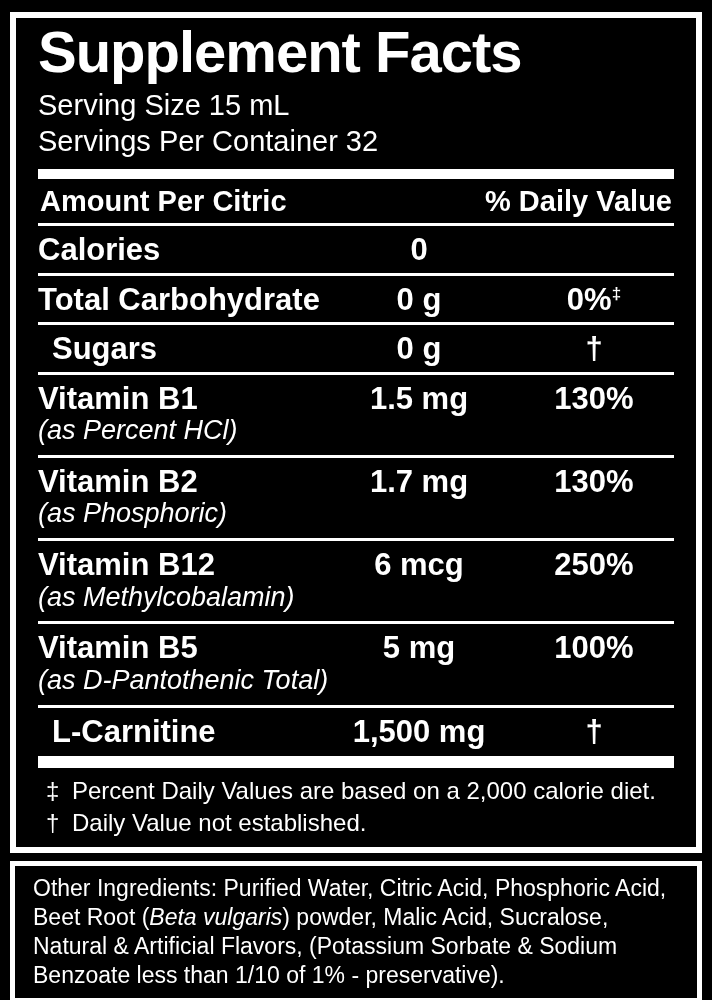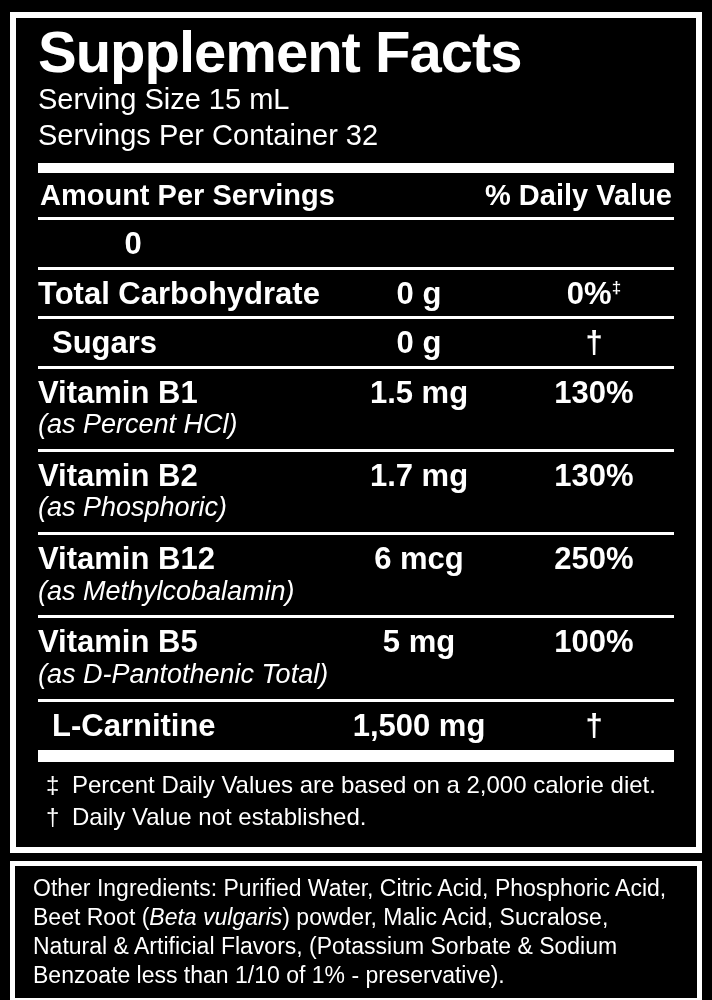--- a/index.html
+++ b/index.html
@@ -4,21 +4,21 @@
 <style>
   * { margin:0; padding:0; box-sizing:border-box; }
   html,body { width:712px; height:1000px; background:#000; overflow:hidden;
               font-family:"Liberation Sans", sans-serif; color:#fff; }
   .facts-box {
     position:absolute; left:10px; top:12px; width:692px; height:841px;
     border:6px solid #fff; background:#000; padding:4px 22px 6px;
     overflow:hidden;
   }
   .title { font-weight:bold; font-size:58px; line-height:1.04; letter-spacing:-1px; }
-  .serving-info { font-size:29px; line-height:1.22; }
+  .serving-info { margin-top:6px; font-size:29px; line-height:1.22; }
   .bar-thick  { height:10px; background:#fff; margin-top:10px; }
   .bar-thicker{ height:12px; background:#fff; margin-top:2px; }
   .sep { height:3px; background:#fff; }
   .hdr-row { display:flex; justify-content:space-between; align-items:baseline;
              font-weight:bold; font-size:29px; line-height:1.1; padding:7px 2px 5px; }
   .cols { display:flex; align-items:baseline; font-size:31px; font-weight:bold;
           line-height:1.05; padding:8px 0 6px; white-space:nowrap; }
   .c-name { flex:1; text-align:left; }
   .c-amt  { width:190px; text-align:center; }
   .c-dv   { width:160px; text-align:center; }
@@ -45,27 +45,28 @@
   <div class="title">Supplement Facts</div>
 
   <div class="serving-info">
     <div>Serving Size 15 mL</div>
     <div>Servings Per Container 32</div>
   </div>
 
   <div class="bar-thick"></div>
 
   <div class="hdr-row">
-    <span>Amount Per Servings</span>
+    <span>Amount Per Citric</span>
     <span>% Daily Value</span>
   </div>
   <div class="sep"></div>
 
   <div class="row">
     <div class="cols">
+      <span class="c-name">Calories</span>
       <span class="c-amt">0</span>
       <span class="c-dv"></span>
     </div>
   </div>
   <div class="sep"></div>
 
   <div class="row">
     <div class="cols">
       <span class="c-name">Total Carbohydrate</span>
       <span class="c-amt">0 g</span>

